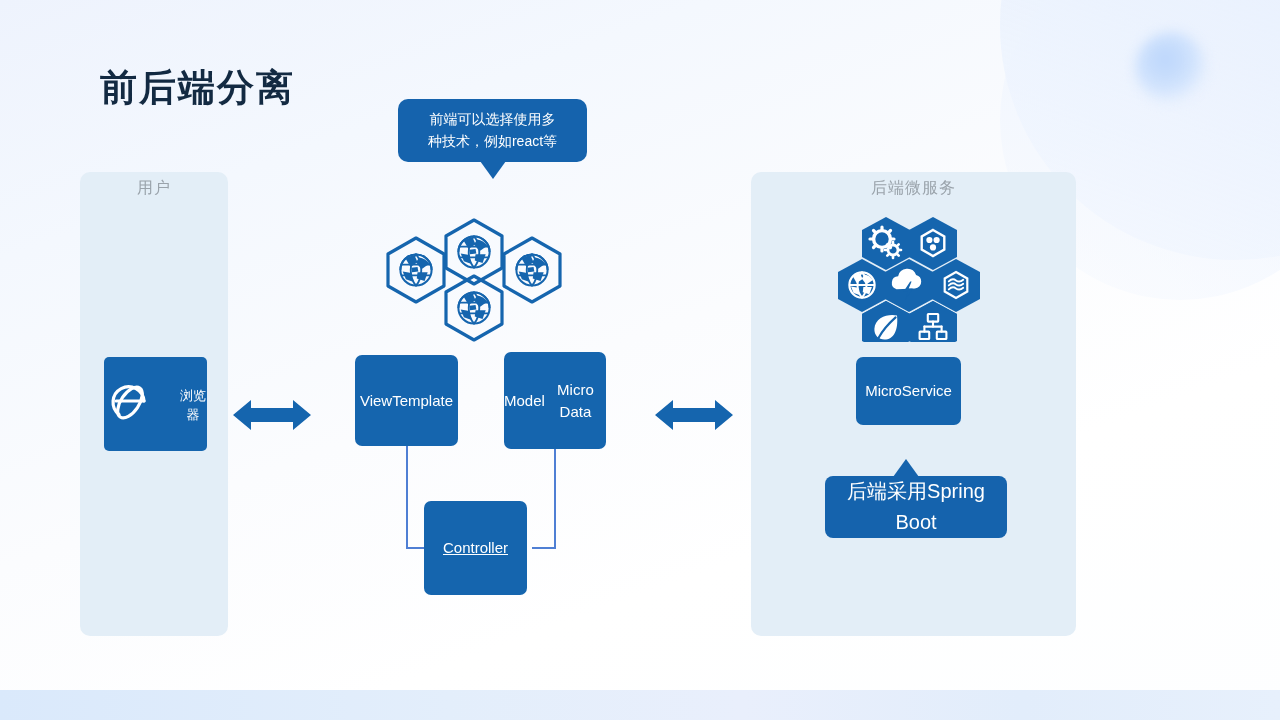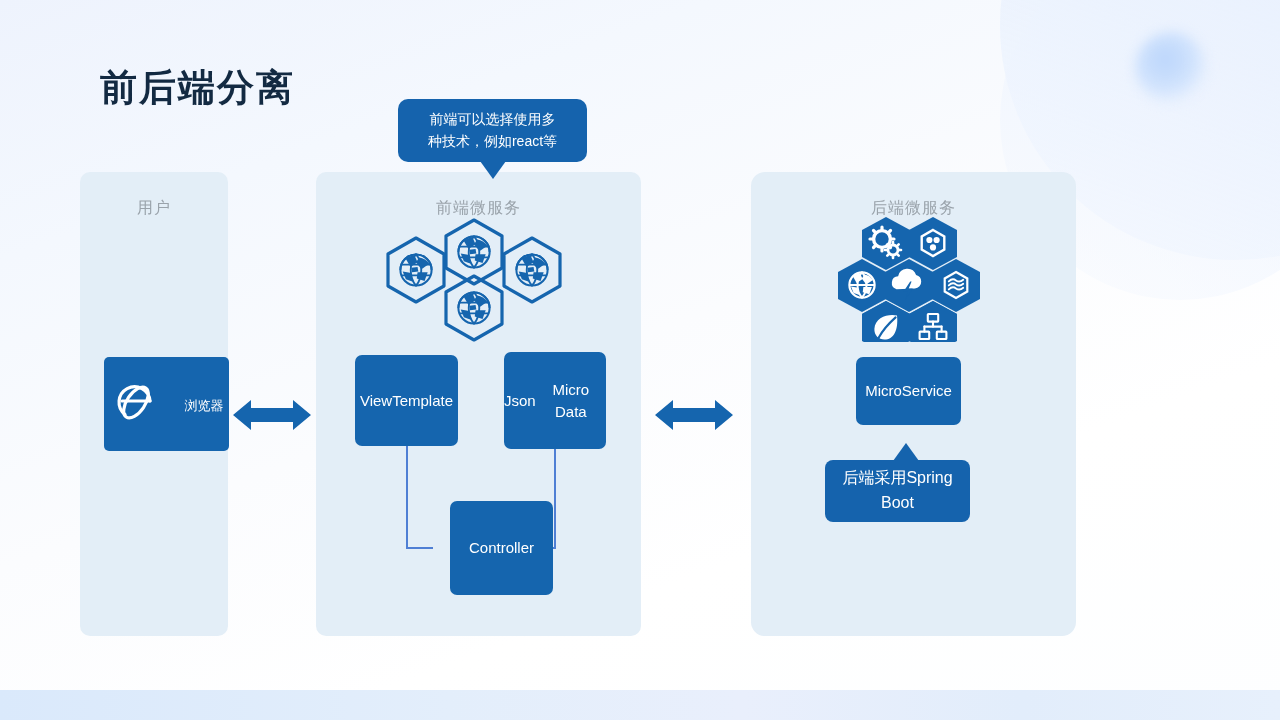--- a/index.html
+++ b/index.html
@@ -62,24 +62,24 @@
     margin-left: 28px;
   }
   
   .panel {
     position: absolute;
     border-radius: 10px;
     background: #e4eff7;
   }
   .panel.left  { left: 80px;  top: 172px; width: 148px; height: 464px; background:#e3eef7; }
   .panel.mid   { left: 316px; top: 172px; width: 325px; height: 464px; background:#e3eef7; }
-  .panel.right { left: 751px; top: 172px; width: 325px; height: 464px; background:#e3eef7;border-radius:14px; }
+  .panel.right { left: 751px; top: 172px; width: 325px; height: 464px; background:#e3eef7; }
   .panel-title {
     position: absolute;
-    top: 26px; left: 0; right: 0;
+    top: 6px; left: 0; right: 0;
     text-align: center;
     font-size: 16px;
     color: #9aa3ab;
     letter-spacing: 1px;
   }
   
   .callout {
     position: absolute;
     background: #1563ad;
     color: #ffffff;
@@ -101,24 +101,24 @@
     content: "";
     position: absolute;
     left: 50%; bottom: -17px;
     transform: translateX(-50%);
     width: 0; height: 0;
     border-left: 13px solid transparent;
     border-right: 13px solid transparent;
     border-top: 18px solid #1563ad;
   }
   .callout.bottom {
-    left: 825px; top: 460px;
-    width: 145px; height: 62px;
+    left: 825px; top: 476px;
+    width: 182px; height: 62px;
     border-radius: 8px;
-    font-size: 16px;
+    font-size: 20px;
   }
   .callout.bottom::after {
     content: "";
     position: absolute;
     left: 68px; top: -17px;
     width: 0; height: 0;
     border-left: 13px solid transparent;
     border-right: 13px solid transparent;
     border-bottom: 18px solid #1563ad;
   }
@@ -131,36 +131,36 @@
     display: flex;
     flex-direction: row;
     align-items: center;
     justify-content: center;
     font-size: 15px;
     line-height: 1.45;
     text-align: center;
   }
   .box.browser {
     left: 104px; top: 357px;
-    width: 125px; height: 94px;
+    width: 103px; height: 94px;
     border-radius: 5px;
     gap: 25px;
   }
   .box.browser .blabel { font-size: 13px; margin-top: 4px; }
   .box.view {
     left: 355px; top: 355px;
     width: 103px; height: 91px;
   }
   .box.model {
     left: 504px; top: 352px;
     width: 102px; height: 97px;
   }
   .box.controller {
-    left: 450px; top: 501px;
-    width: 103px; height: 94px;
+    left: 424px; top: 501px;
+    width: 103px; height: 94px; text-decoration: underline;
   }
   .box.micro {
     left: 856px; top: 357px;
     width: 105px; height: 68px;
   }
   
   .conn {
     position: absolute;
     background: #4f7fd4;
   }
@@ -208,23 +208,20 @@
   </div>
 
   <div class="dblarrow a1">
     <span>
       <svg width="78" height="38" viewBox="0 0 78 38">
         <polygon points="0,19 18,4 18,12 60,12 60,4 78,19 60,34 60,26 18,26 18,34" fill="#1565ae"></polygon>
       </svg>
     </span>
   </div>
 
-  <div class="panel mid">
-    <div class="panel-title">前端微服务</div>
-  </div>
 
   <div class="hexcluster front">
     <svg width="184" height="124" viewBox="0 0 184 124">
       <defs>
         <g id="globeg">
           <circle cx="0" cy="0" r="20" fill="none" stroke="#1565ae" stroke-width="2.6"></circle>
           <path d="M-20 0 A20 20 0 0 1 20 0" fill="none" stroke="#1565ae" stroke-width="2.4"></path>
           <path d="M0 -20 C 9 -10, 9 10, 0 20 C -9 10, -9 -10, 0 -20 Z" fill="none" stroke="#1565ae" stroke-width="2.4"></path>
           <path d="M-19 -7 L19 -7 M-19 7 L19 7" stroke="#1565ae" stroke-width="2.2"></path>
           <path d="M-13 -14 a17 17 0 0 1 11 -5 l4 9 -9 6 z" fill="#1565ae"></path>
@@ -261,21 +258,21 @@
   <div class="conn h-left"></div>
   <div class="conn v-right"></div>
   <div class="conn h-right"></div>
 
   <div class="box view">
     <span>View</span>
     <span>Template</span>
   </div>
 
   <div class="box model">
-    <span>Json</span>
+    <span>Model</span>
     <span>Micro Data</span>
   </div>
 
   <div class="box controller">
     <span>Controller</span>
   </div>
 
   <div class="dblarrow a2">
     <span>
       <svg width="78" height="38" viewBox="0 0 78 38">

